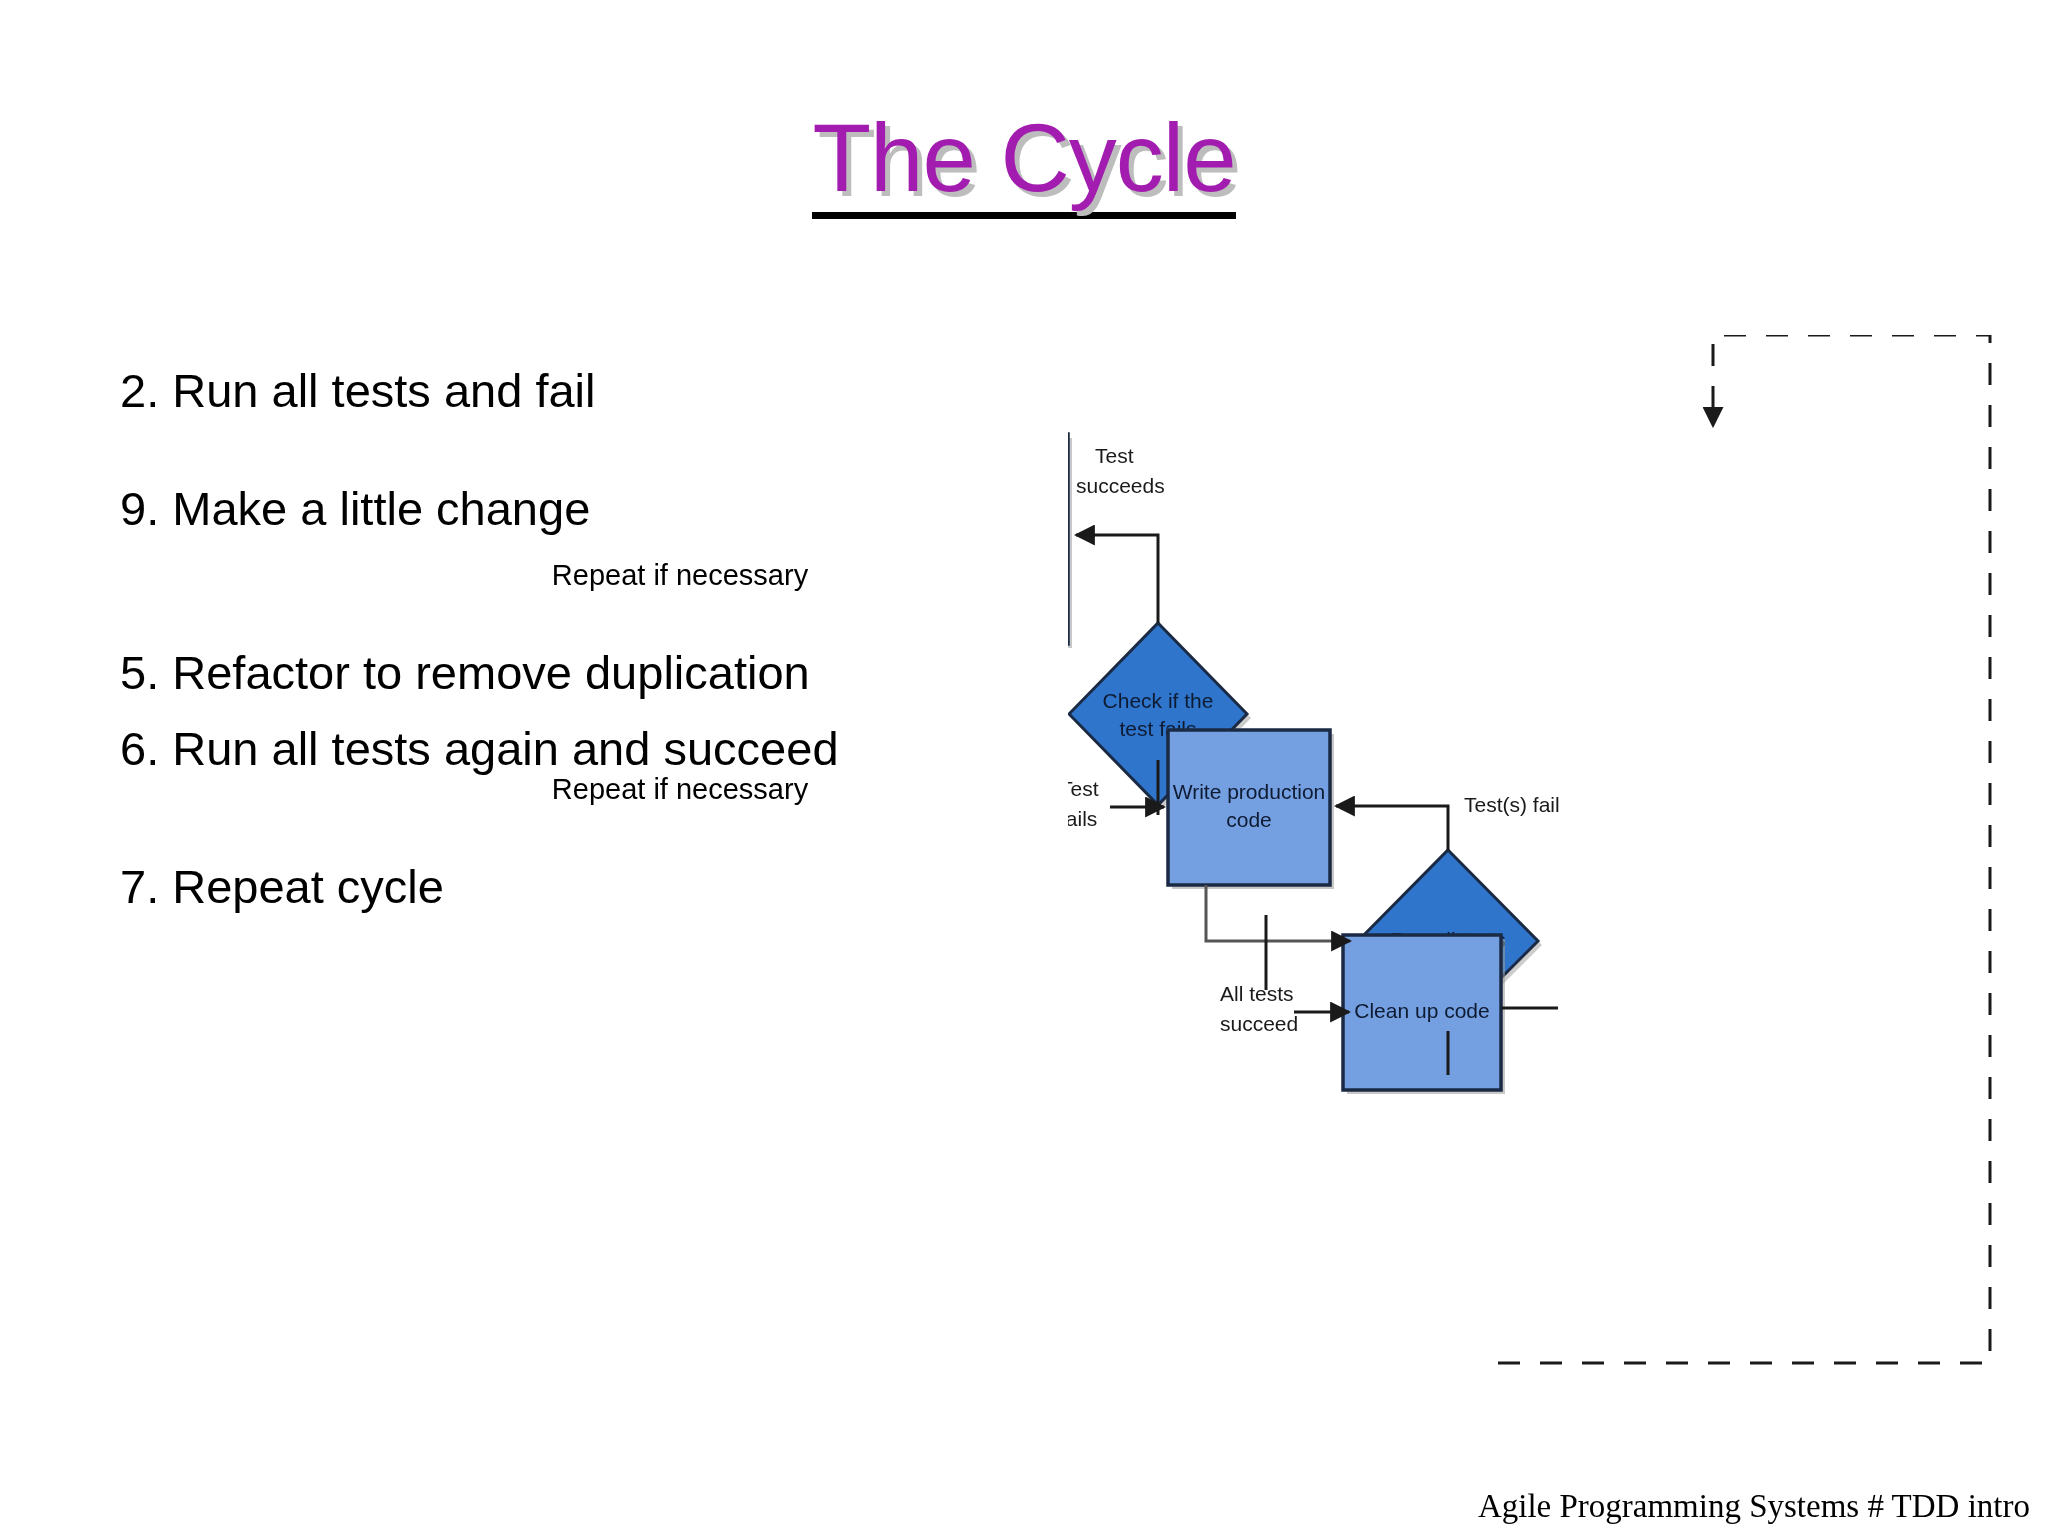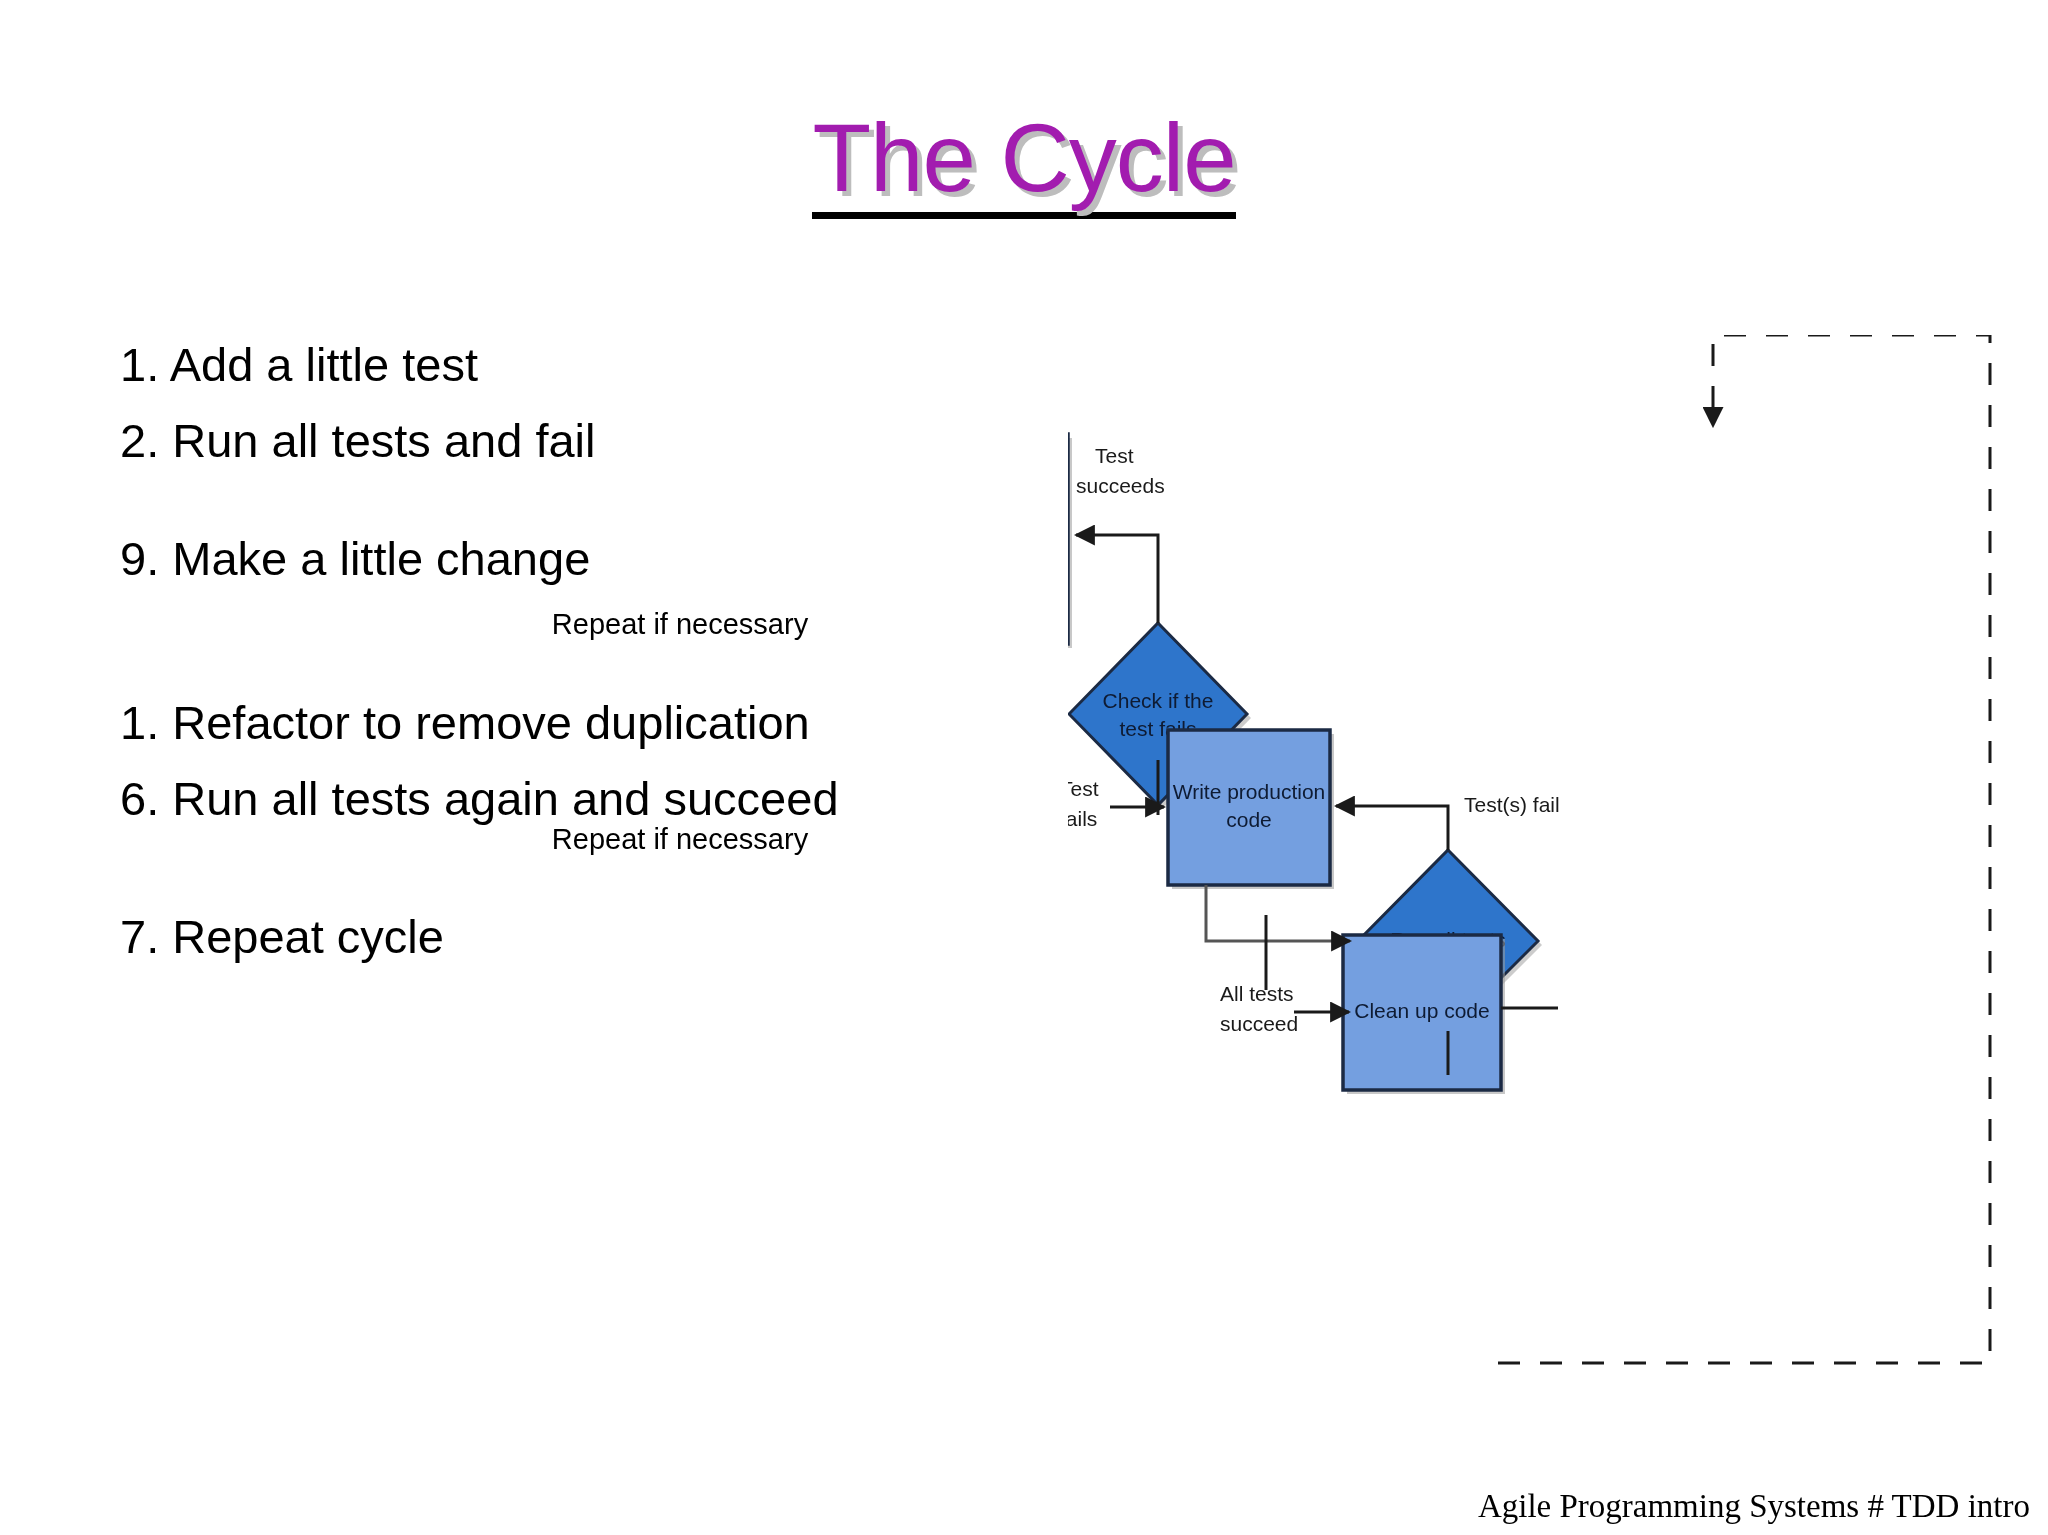--- a/index.html
+++ b/index.html
@@ -108,29 +108,28 @@
   }
 </style>
 </head>
 <body>
 
 <div id="slide-title">
   <span class="title-inner">The Cycle</span>
 </div>
 
 <div id="cycle-steps">
-  <div class="step-row">1. Add a little test</div>
   <div class="gap-sm"></div>
   <div class="step-row">2. Run all tests and fail</div>
   <div class="gap-lg"></div>
   <div class="step-row">9. Make a little change</div>
   <div class="gap-sm"></div>
   <div class="step-sub">Repeat if necessary</div>
   <div class="gap-md"></div>
-  <div class="step-row">1. Refactor to remove duplication</div>
+  <div class="step-row">5. Refactor to remove duplication</div>
   <div class="gap-sm"></div>
   <div class="step-row">6. Run all tests again and succeed</div>
   <div class="step-sub">Repeat if necessary</div>
   <div class="gap-md"></div>
   <div class="step-row">7. Repeat cycle</div>
 </div>
 
 <div id="flow-diagram">
 <svg width="980" height="1110" viewBox="0 0 980 1110" xmlns="http://www.w3.org/2000/svg">
   <defs>

